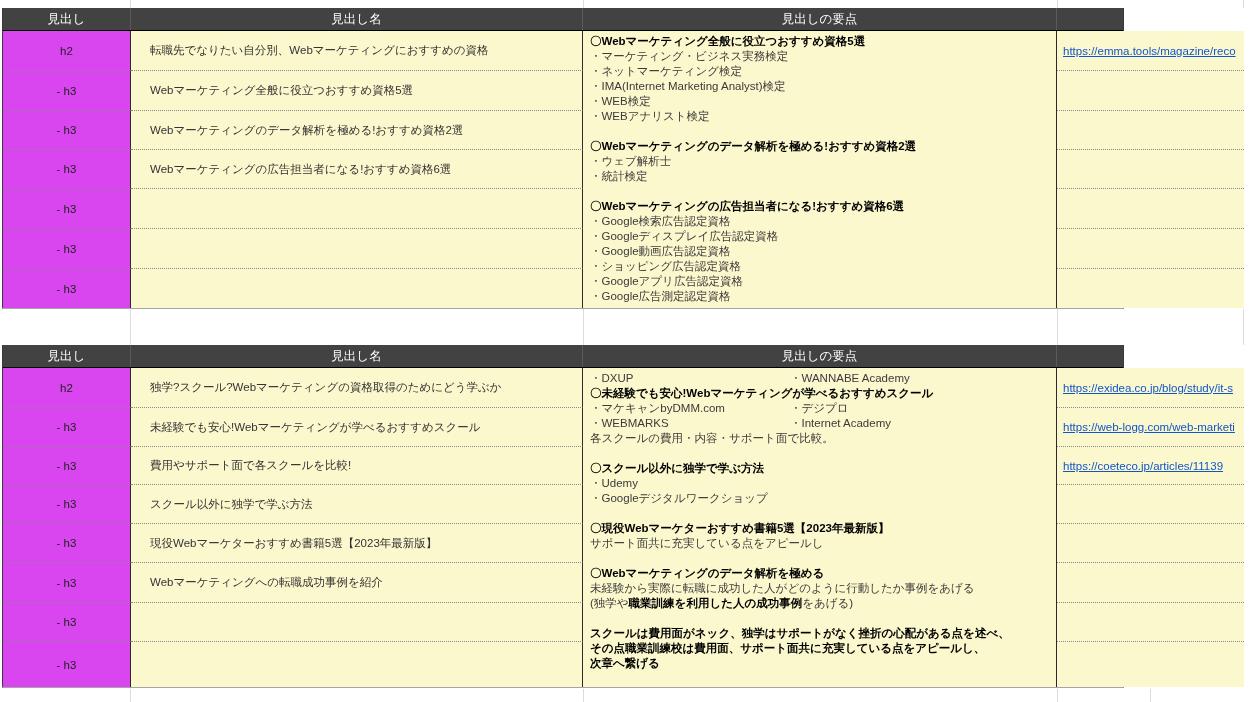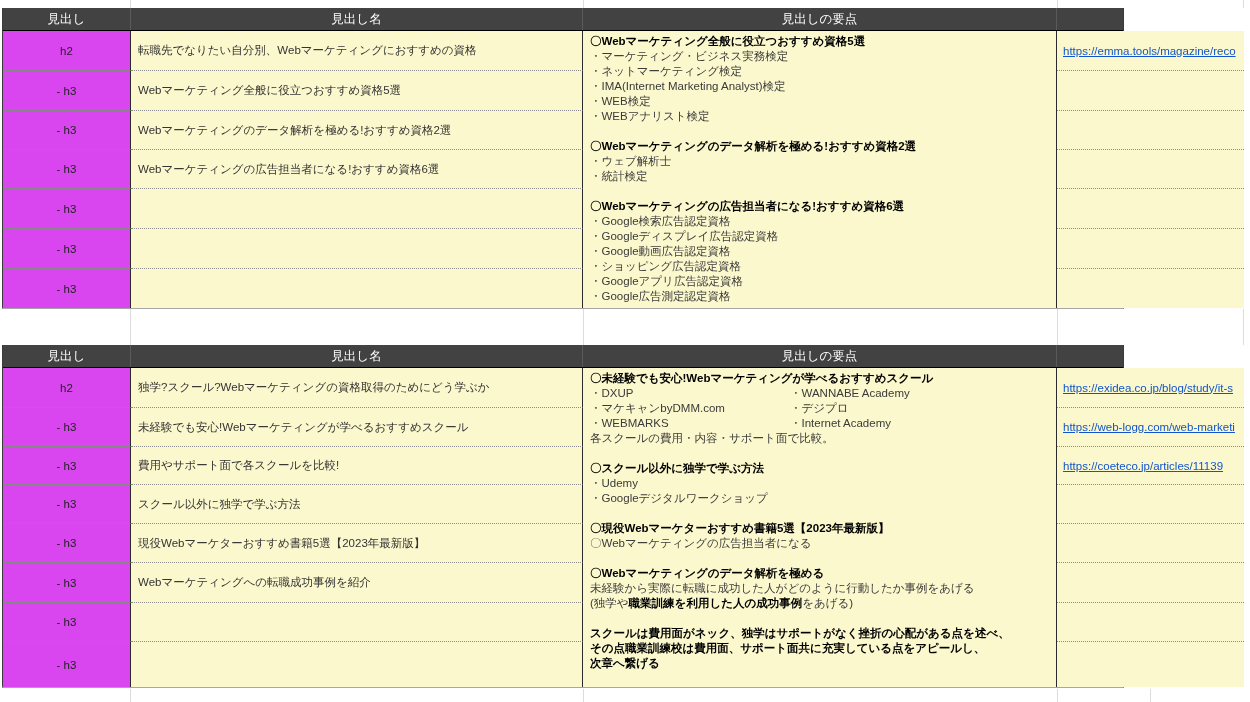--- a/index.html
+++ b/index.html
@@ -54,21 +54,21 @@
     border-right:1px solid #2b2b2b;
     border-bottom:1px dotted #8a8a8a;
     display:flex;align-items:center;justify-content:center;
     font-size:11.5px;color:#222;white-space:nowrap;
   }
   .cB{
     background:var(--yellow);
     border-right:1px solid #2b2b2b;
     border-bottom:1px dotted #8a8a8a;
     display:flex;align-items:center;
-    padding:0 7px;
+    padding:0 19px;
     font-size:11.5px;color:#333;white-space:nowrap;
   }
   .cD{
     background:var(--yellow);
     border-bottom:1px dotted #8a8a8a;
     display:flex;align-items:center;
     padding:0 6px;
   }
   .cC{
     background:var(--yellow);
@@ -195,32 +195,32 @@
         <div class="cell cA" style="grid-area: 6 / 1;">- h3</div>
         <div class="cell cB" style="grid-area: 6 / 2;">Webマーケティングへの転職成功事例を紹介</div>
         <div class="cell cD" style="grid-area: 6 / 4;"></div>
         <div class="cell cA" style="grid-area: 7 / 1;">- h3</div>
         <div class="cell cB" style="grid-area: 7 / 2;"></div>
         <div class="cell cD" style="grid-area: 7 / 4;"></div>
         <div class="cell cA nob" style="grid-area: 8 / 1;">- h3</div>
         <div class="cell cB nob" style="grid-area: 8 / 2;"></div>
         <div class="cell cD nob" style="grid-area: 8 / 4;"></div>
         <div class="cell cC" style="grid-area: 1 / 3 / span 8;">
+          <div class="kline"><span class="kc1">・DXUP</span><span>・WANNABE Academy</span></div>
           <div class="kline b">〇未経験でも安心!Webマーケティングが学べるおすすめスクール</div>
-          <div class="kline"><span class="kc1">・DXUP</span><span>・WANNABE Academy</span></div>
           <div class="kline"><span class="kc1">・マケキャンbyDMM.com</span><span>・デジプロ</span></div>
           <div class="kline"><span class="kc1">・WEBMARKS</span><span>・Internet Academy</span></div>
           <div class="kline">各スクールの費用・内容・サポート面で比較。</div>
           <div class="kline">&nbsp;</div>
           <div class="kline b">〇スクール以外に独学で学ぶ方法</div>
           <div class="kline">・Udemy</div>
           <div class="kline">・Googleデジタルワークショップ</div>
           <div class="kline">&nbsp;</div>
           <div class="kline b">〇現役Webマーケターおすすめ書籍5選【2023年最新版】</div>
-          <div class="kline">〇Webマーケティングの広告担当者になる</div>
+          <div class="kline">サポート面共に充実している点をアピールし</div>
           <div class="kline">&nbsp;</div>
           <div class="kline b">〇Webマーケティングのデータ解析を極める</div>
           <div class="kline">未経験から実際に転職に成功した人がどのように行動したか事例をあげる</div>
           <div class="kline"><span>(独学や</span><span class="bpart">職業訓練を利用した人の成功事例</span><span>をあげる)</span></div>
           <div class="kline">&nbsp;</div>
           <div class="kline b">スクールは費用面がネック、独学はサポートがなく挫折の心配がある点を述べ、</div>
           <div class="kline b">その点職業訓練校は費用面、サポート面共に充実している点をアピールし、</div>
           <div class="kline b">次章へ繋げる</div>
         </div>
       </div>

